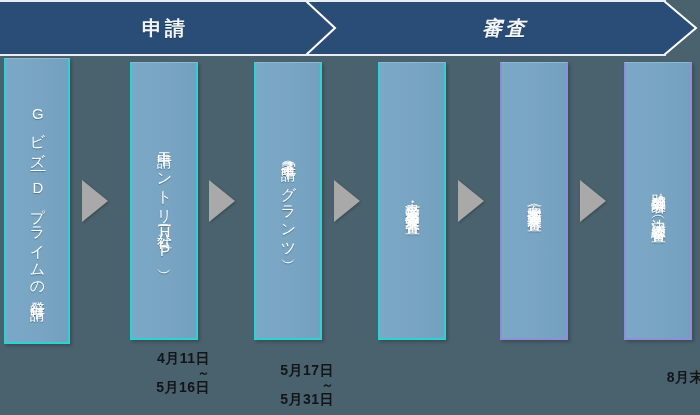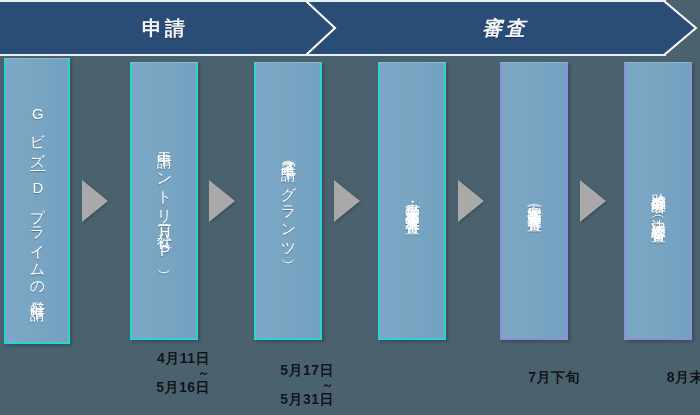--- a/index.html
+++ b/index.html
@@ -201,21 +201,18 @@
     <span>5月16日</span>
   </div>
 
   <div class="date-item" style="left:244px; top:14px; width:90px;">
     <span>5月17日</span>
     <span class="tilde">～</span>
     <span>5月31日</span>
   </div>
 
 
-  <div class="date-item" style="left:490px; top:21px; width:90px;">
-    <span>7月下旬</span>
-  </div>
 
   <div class="date-item" style="left:614px; top:21px; width:90px;">
     <span>8月末</span>
   </div>
 
 </div>
 
 </body></html>

